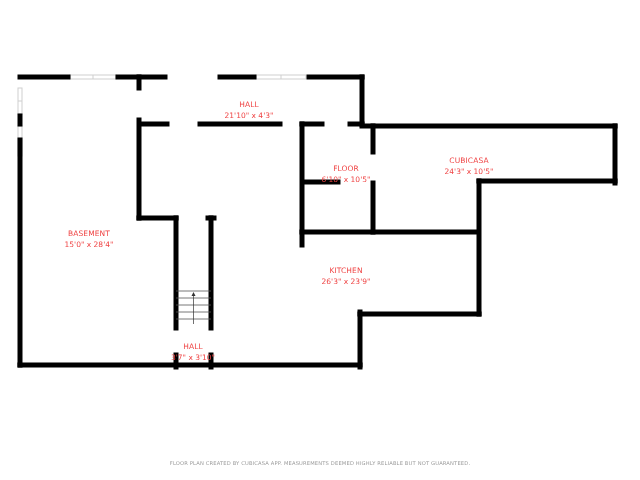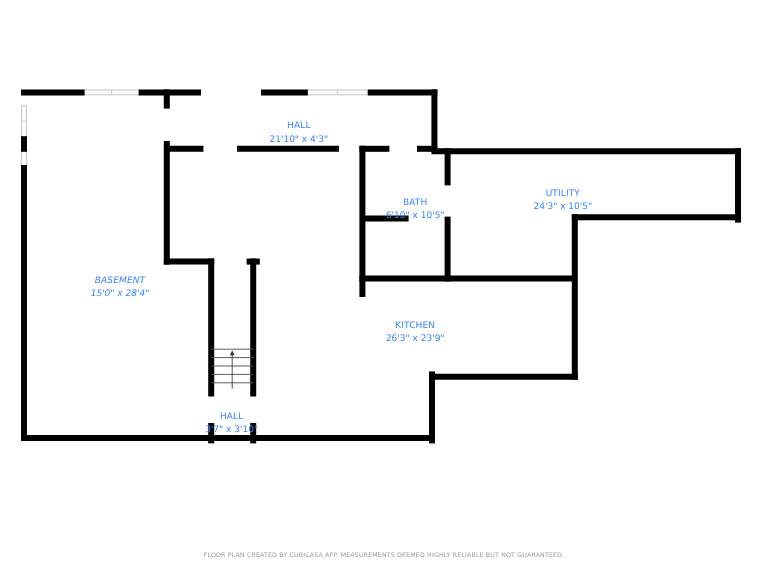--- a/index.html
+++ b/index.html
@@ -1,18 +1,18 @@
 <!DOCTYPE html>
 <html><head>
 <meta charset="utf-8">
 <style>
   html, body { margin:0; padding:0; background:#ffffff; }
   body { width:640px; height:480px; position:relative; overflow:hidden; font-family:"DejaVu Sans", sans-serif; }
   #plan { position:absolute; left:0; top:0; width:640px; height:480px; }
-  .room-label { position:absolute; transform:translateX(-50%); text-align:center; color:#3b82f6; line-height:11px; white-space:nowrap; }
+  .room-label { position:absolute; transform:translateX(-50%); text-align:center; color:#ef4444; line-height:11px; white-space:nowrap; }
   .room-name { font-size:7.5px; letter-spacing:0.1px; display:block; }
   .room-dim { font-size:7.5px; display:block; }
   .footer { position:absolute; left:0; width:640px; top:460px; text-align:center; font-size:5.2px; color:#9a9a9a; letter-spacing:0.15px; }
 </style>
 </head>
 <body>
 
 <svg id="plan" viewBox="0 0 640 480" xmlns="http://www.w3.org/2000/svg">
   <g id="windows">
       <rect x="70" y="75" width="46" height="4" fill="#ffffff" stroke="#cfcfcf" stroke-width="1"></rect>
@@ -67,28 +67,28 @@
       <polygon points="191.5,296 195.5,296 193.5,292" fill="#333"></polygon>
     </g>
 </svg>
 
 <div id="labels">
     <div class="room-label" style="left: 249px; top: 99px;">
       <span class="room-name">HALL</span>
       <span class="room-dim">21'10" x 4'3"</span>
     </div>
     <div class="room-label" style="left: 346px; top: 163px;">
-      <span class="room-name">BATH</span>
+      <span class="room-name">FLOOR</span>
       <span class="room-dim">6'10" x 10'5"</span>
     </div>
     <div class="room-label" style="left: 469px; top: 155px;">
-      <span class="room-name">UTILITY</span>
+      <span class="room-name">CUBICASA</span>
       <span class="room-dim">24'3" x 10'5"</span>
     </div>
-    <div class="room-label" style="left: 100px; top: 228px; font-style: italic;">
+    <div class="room-label" style="left: 89px; top: 228px;">
       <span class="room-name">BASEMENT</span>
       <span class="room-dim">15'0" x 28'4"</span>
     </div>
     <div class="room-label" style="left: 302px; top: 265px; margin-left: 44px;">
       <span class="room-name">KITCHEN</span>
       <span class="room-dim">26'3" x 23'9"</span>
     </div>
     <div class="room-label" style="left: 193px; top: 341px;">
       <span class="room-name">HALL</span>
       <span class="room-dim">3'7" x 3'10"</span>

